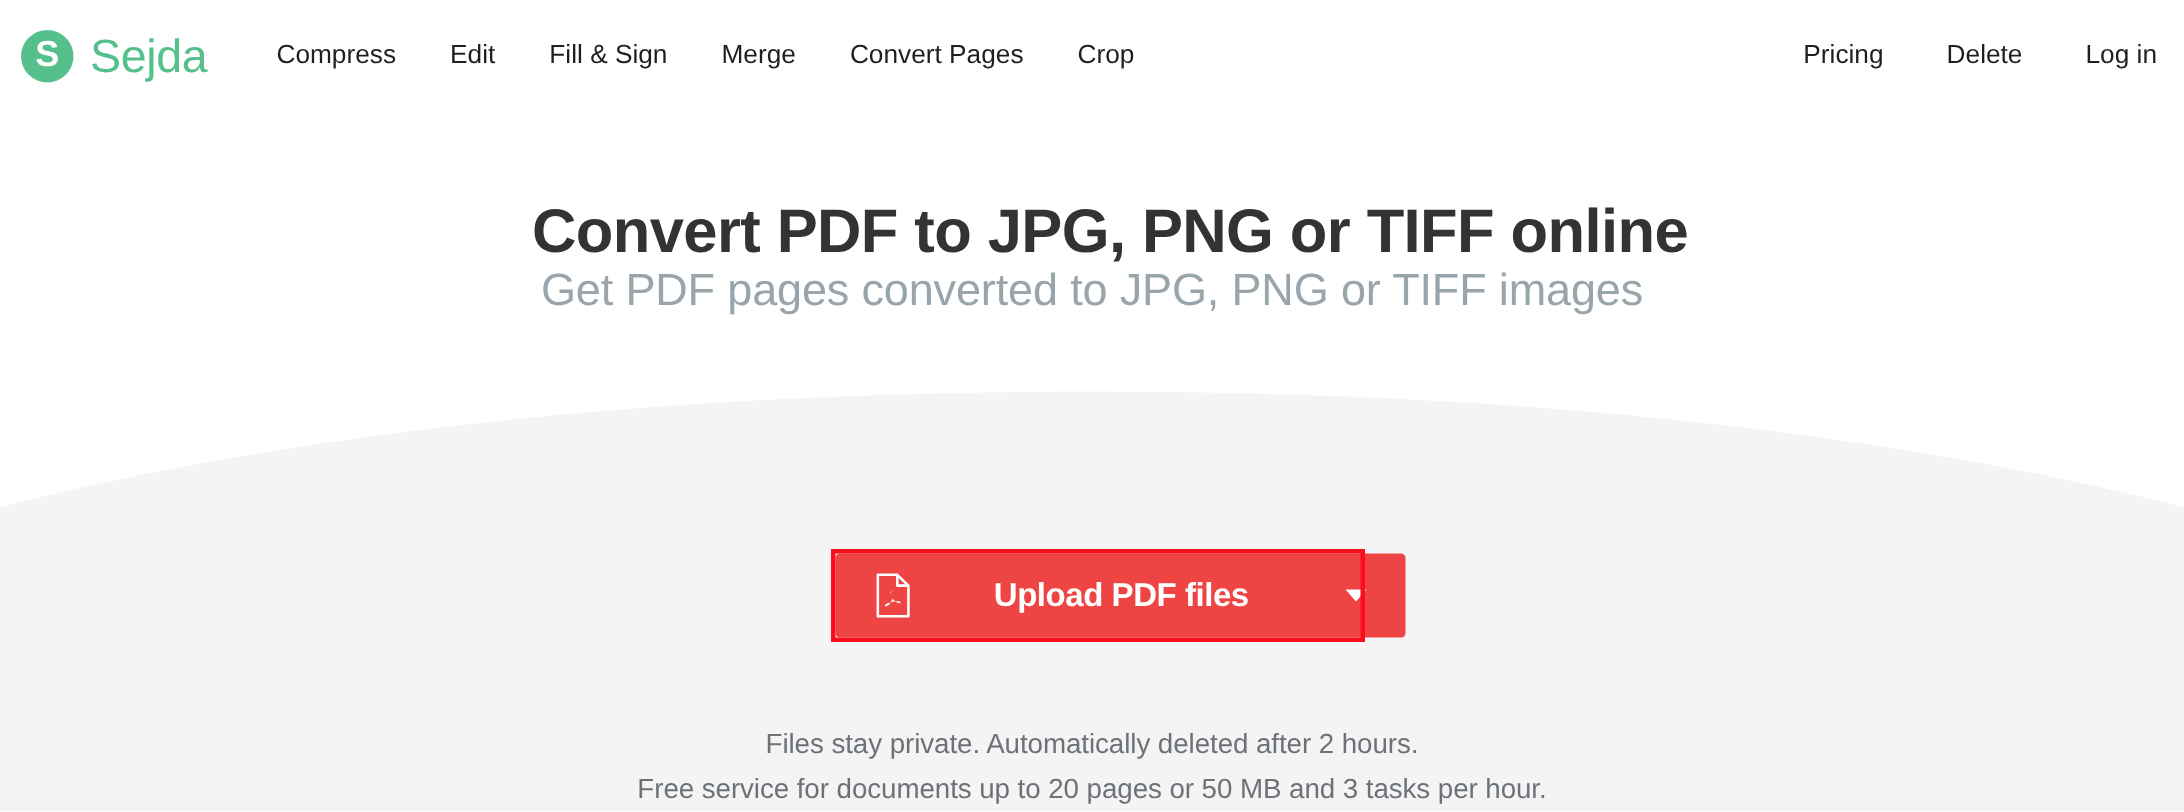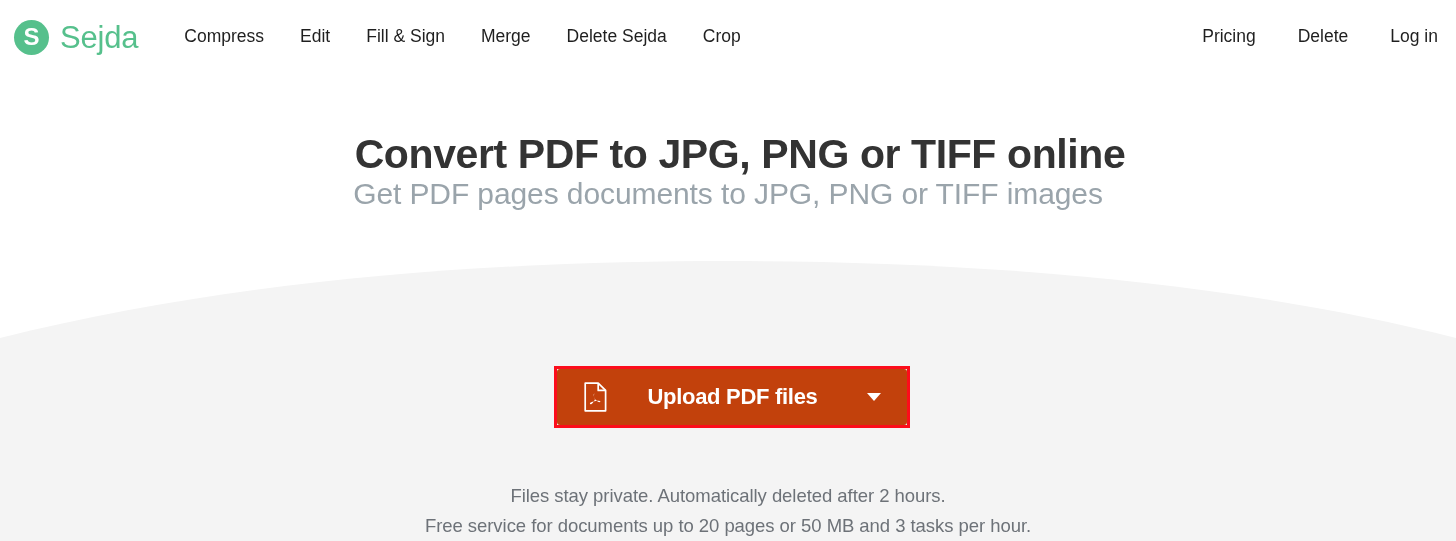--- a/index.html
+++ b/index.html
@@ -167,24 +167,24 @@
     border: 3px solid #fc0d1b;
     z-index: 6;
     background: transparent;
     pointer-events: none;
   }
 
   .upload-button {
     position: absolute;
     left: 557px;
     top: 369px;
-    width: 350px;
+    width: 380px;
     height: 56px;
     box-sizing: border-box;
-    background: #c2410c;
+    background: #ef4444;
     border: none;
     border-radius: 3px;
     display: flex;
     align-items: center;
     z-index: 5;
     cursor: pointer;
     padding: 0 22px 0 26px;
     font-family: "Liberation Sans", sans-serif;
   }
 
@@ -267,21 +267,21 @@
 
       <a class="nav-item">
         <span>Fill &amp; Sign</span>
       </a>
 
       <a class="nav-item">
         <span>Merge</span>
       </a>
 
       <a class="nav-item">
-        <span>Delete Sejda</span>
+        <span>Convert Pages</span>
       </a>
 
       <a class="nav-item">
         <span>Crop</span>
       </a>
 
     </div>
 
     <div class="nav-right">
 
@@ -295,21 +295,21 @@
 
       <a class="nav-item">
         <span>Log in</span>
       </a>
 
     </div>
   </nav>
 
   <div class="hero">
     <h1 class="hero-title">Convert PDF to JPG, PNG or TIFF online</h1>
-    <p class="hero-subtitle">Get PDF pages documents to JPG, PNG or TIFF images</p>
+    <p class="hero-subtitle">Get PDF pages converted to JPG, PNG or TIFF images</p>
   </div>
 
   <button class="upload-button">
     <span class="pdf-doc-icon">
       <svg viewBox="0 0 25 30" width="25" height="30" xmlns="http://www.w3.org/2000/svg">
         <path d="M2.2 1.2 H15.2 L22.6 8.4 V28.8 H2.2 Z" fill="none" stroke="#ffffff" stroke-width="1.7" stroke-linejoin="round"></path>
         <path d="M15.2 1.2 V8.4 H22.6" fill="none" stroke="#ffffff" stroke-width="1.7" stroke-linejoin="round"></path>
         <path d="M12.0 11.6 c -1.0 0 -1.5 0.9 -1.3 2.0 c 0.25 1.5 1.4 3.4 1.4 3.4
                  c -0.9 2.1 -2.1 3.9 -3.2 4.7 c -1.0 0.75 -1.9 0.6 -2.0 0.05
                  c -0.12 -0.7 1.2 -1.5 3.4 -2.15 c 2.3 -0.7 5.0 -1.0 6.3 -0.7

